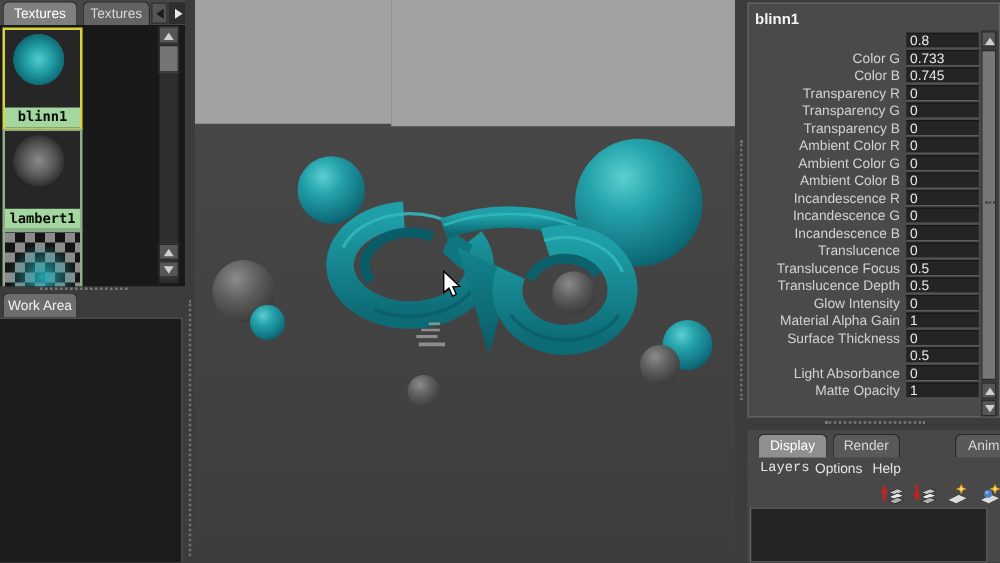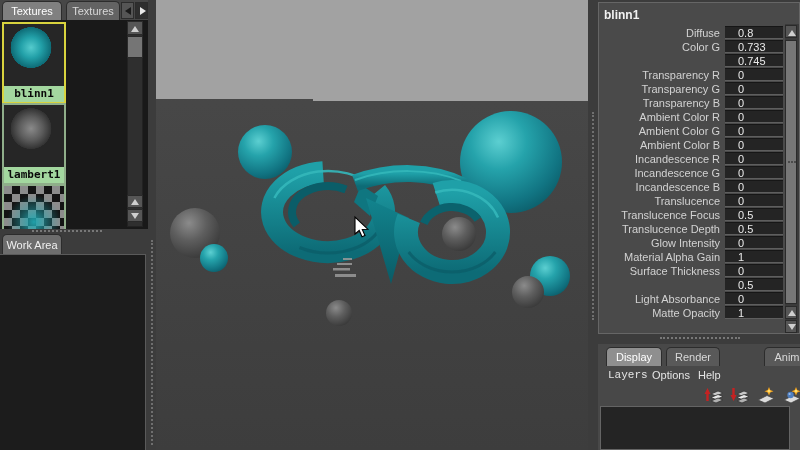--- a/index.html
+++ b/index.html
@@ -60,21 +60,21 @@
   
   #attr-panel { position:absolute; left:598px; top:2px; width:202px; height:332px;
     background:#4a4a4a; border:1px solid #666; }
   #attr-title { position:absolute; left:5px; top:5px; font-size:12px; font-weight:bold; color:#f2f2f2; }
   #attr-rows { position:absolute; left:0; top:23px; width:186px; height:307px; overflow:hidden; }
   .attr-row { position:relative; height:14px; width:100%; }
   .attr-label { position:absolute; left:0; top:0; width:124px; height:14px; text-align:right;
     font-size:11px; color:#d2d2d2; line-height:14px; padding-right:3px; }
   .attr-field { position:absolute; left:126px; top:0; width:58px; height:13px; background:#242424;
     border-top:1px solid #161616; border-bottom:1px solid #5e5e5e;
-    font-size:11px; color:#eaeaea; line-height:12px; padding-left:13px; }
+    font-size:11px; color:#eaeaea; line-height:12px; padding-left:3px; }
   #attr-scrollbar { position:absolute; left:186px; top:21px; width:14px; height:309px; background:#3a3a3a; }
   #attr-sb-up { left:0; top:1px; width:12px; height:13px; }
   #attr-sb-thumb { left:0; top:16px; width:12px; height:264px; background:#777; }
   .grip-dots { position:absolute; left:2px; width:8px; border-top:2px dotted #4a4a4a;
     box-shadow:0 3px 0 -1px #4a4a4a, 0 6px 0 -1px #4a4a4a, 0 9px 0 -1px #4a4a4a,
                0 12px 0 -1px #4a4a4a, 0 15px 0 -1px #4a4a4a, 0 18px 0 -1px #4a4a4a; }
   #attr-sb-up2 { left:0; top:282px; width:12px; height:13px; }
   #attr-sb-dn { left:0; top:296px; width:12px; height:13px; }
 
   
@@ -212,28 +212,28 @@
       </g>
     </svg>
   </div>
 
   <div class="v-splitter-dots" style="left:592px; top:112px; height:208px;"></div>
 
   <div id="attr-panel">
     <div id="attr-title">blinn1</div>
     <div id="attr-rows">
         <div class="attr-row">
-          <span class="attr-label">Diffuse</span>
           <div class="attr-field">0.8</div>
         </div>
         <div class="attr-row">
           <span class="attr-label">Color G</span>
           <div class="attr-field">0.733</div>
         </div>
         <div class="attr-row">
+          <span class="attr-label">Color B</span>
           <div class="attr-field">0.745</div>
         </div>
         <div class="attr-row">
           <span class="attr-label">Transparency R</span>
           <div class="attr-field">0</div>
         </div>
         <div class="attr-row">
           <span class="attr-label">Transparency G</span>
           <div class="attr-field">0</div>
         </div>

